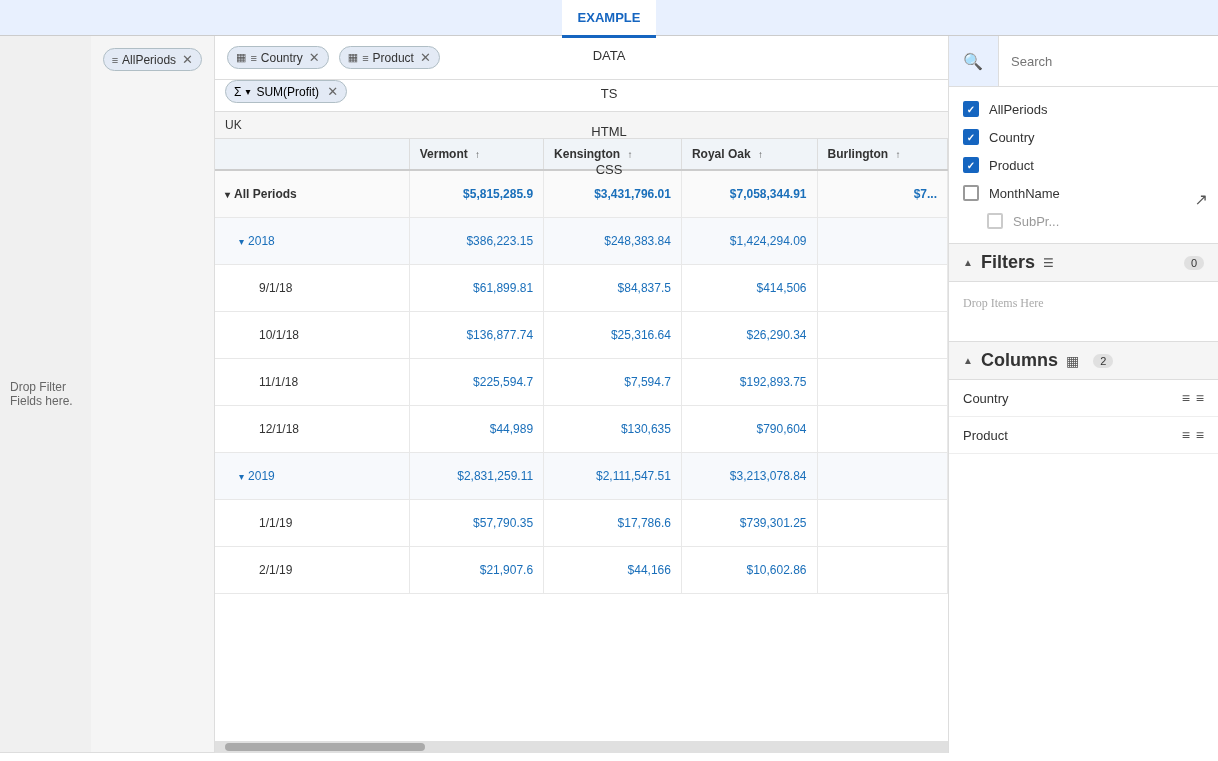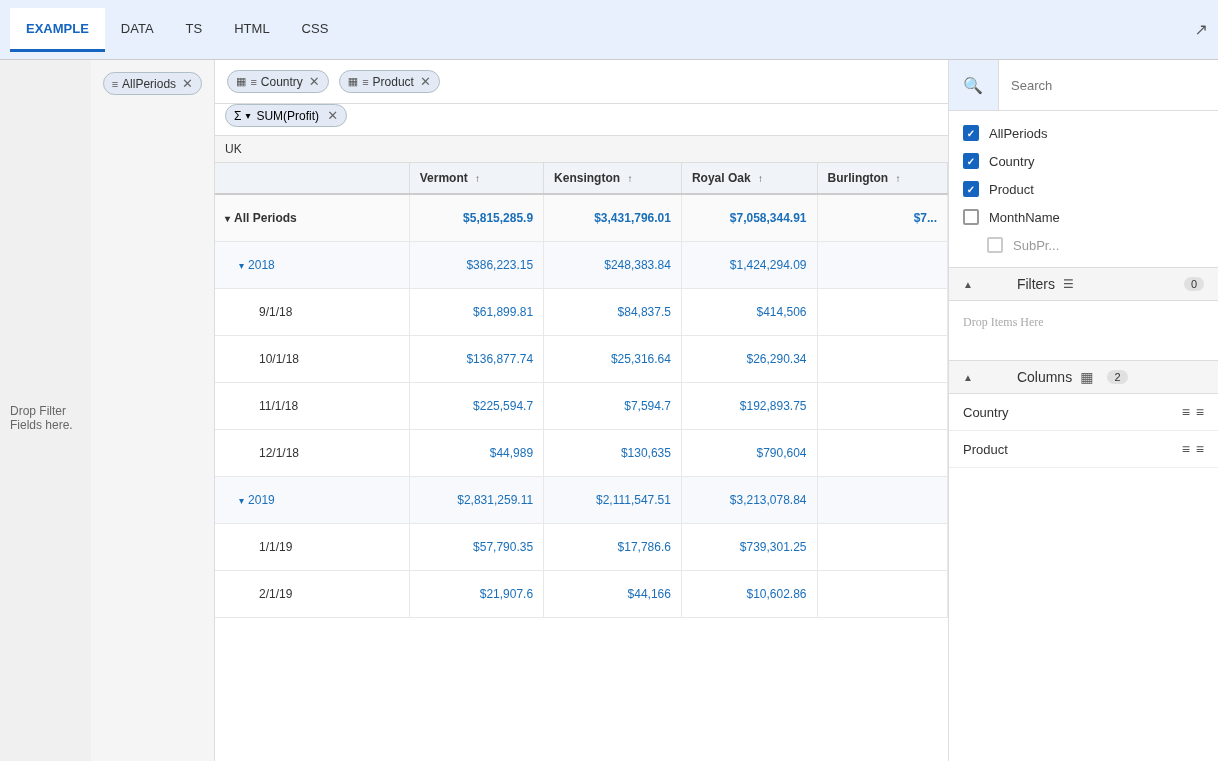--- a/index.html
+++ b/index.html
@@ -4,23 +4,24 @@
   <style>
     * { box-sizing: border-box; margin: 0; padding: 0; }
     body { font-family: Arial, sans-serif; font-size: 13px; background: #fff; overflow: hidden; width: 1218px; height: 761px; }
 
     
     .top-tabs {
       display: flex;
       align-items: center;
       background: #e8f0fe;
       border-bottom: 1px solid #ccc;
-      height: 60px;
+      height: 36px;
       padding: 0 10px;
       position: relative;
+      flex-direction: column;
     }
     .tab {
       padding: 10px 16px;
       cursor: pointer;
       font-size: 13px;
       color: #333;
       border-bottom: 3px solid transparent;
       height: 44px;
       display: flex;
       align-items: center;
@@ -283,24 +284,23 @@
     .section-header {
       display: flex;
       align-items: center;
       padding: 8px 14px;
       background: #f5f5f5;
       border-bottom: 1px solid #ddd;
       cursor: pointer;
       gap: 8px;
     }
     .section-header-label {
-      font-size: 14px;
-      color: #333;
-      font-weight: 400;
-      margin-left: 36px;
+      font-size: 18px;
+      color: #333;
+      font-weight: 700;
     }
     .section-chevron { font-size: 10px; color: #555; }
     .badge {
       background: #e0e0e0;
       border-radius: 10px;
       padding: 1px 7px;
       font-size: 11px;
       color: #333;
       margin-left: auto;
     }

